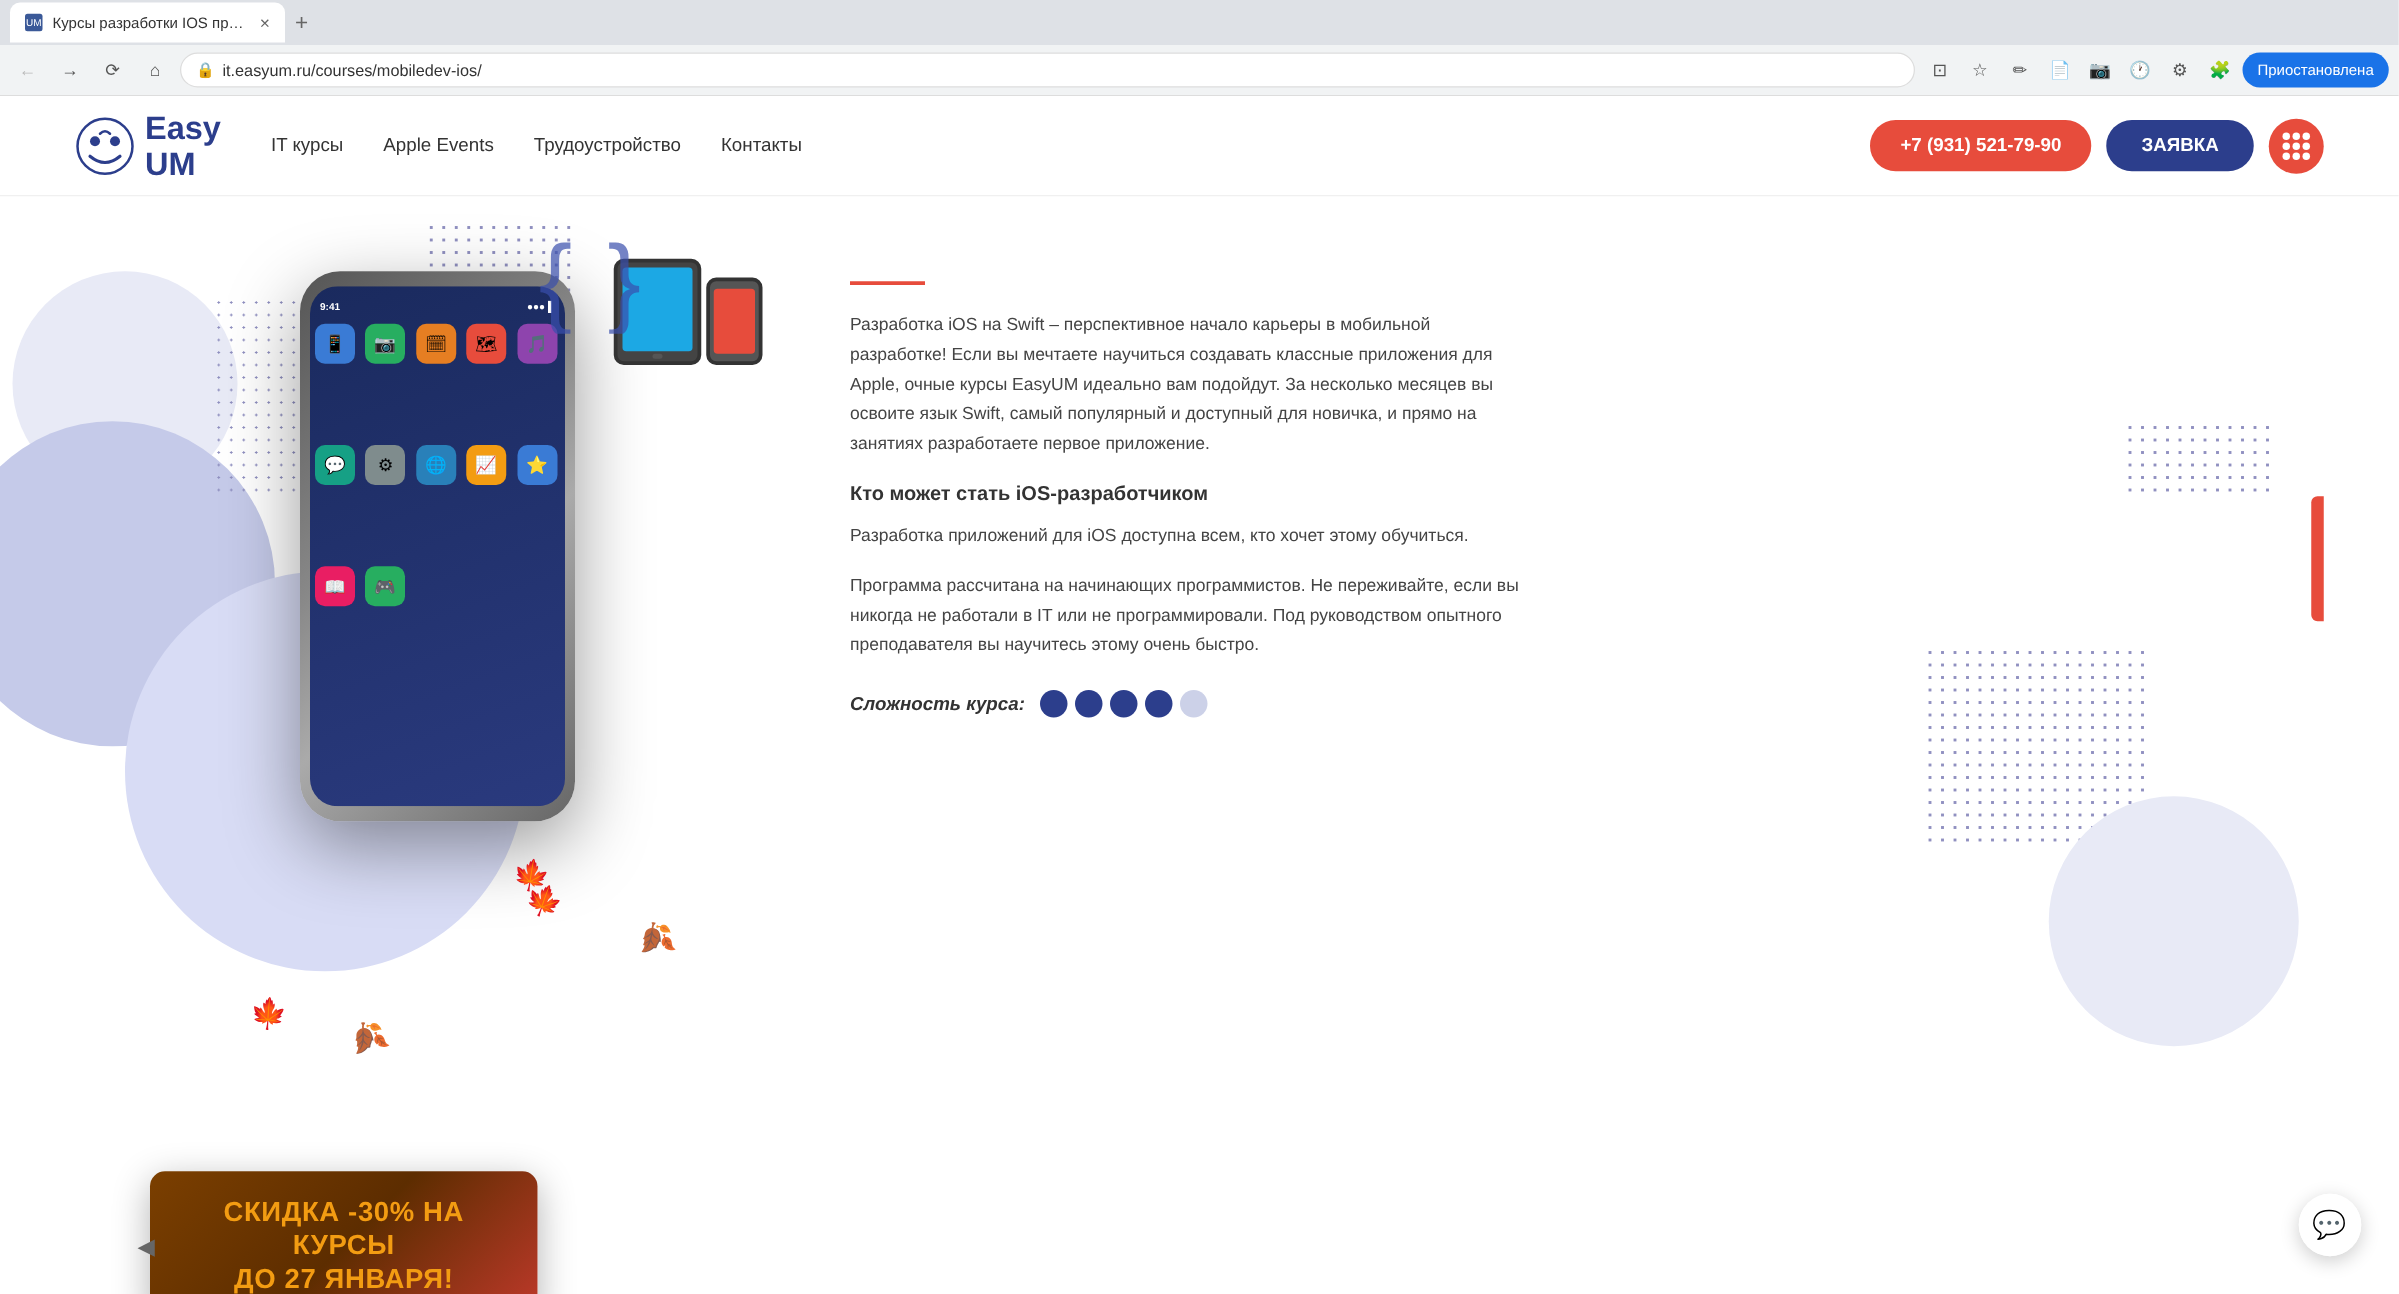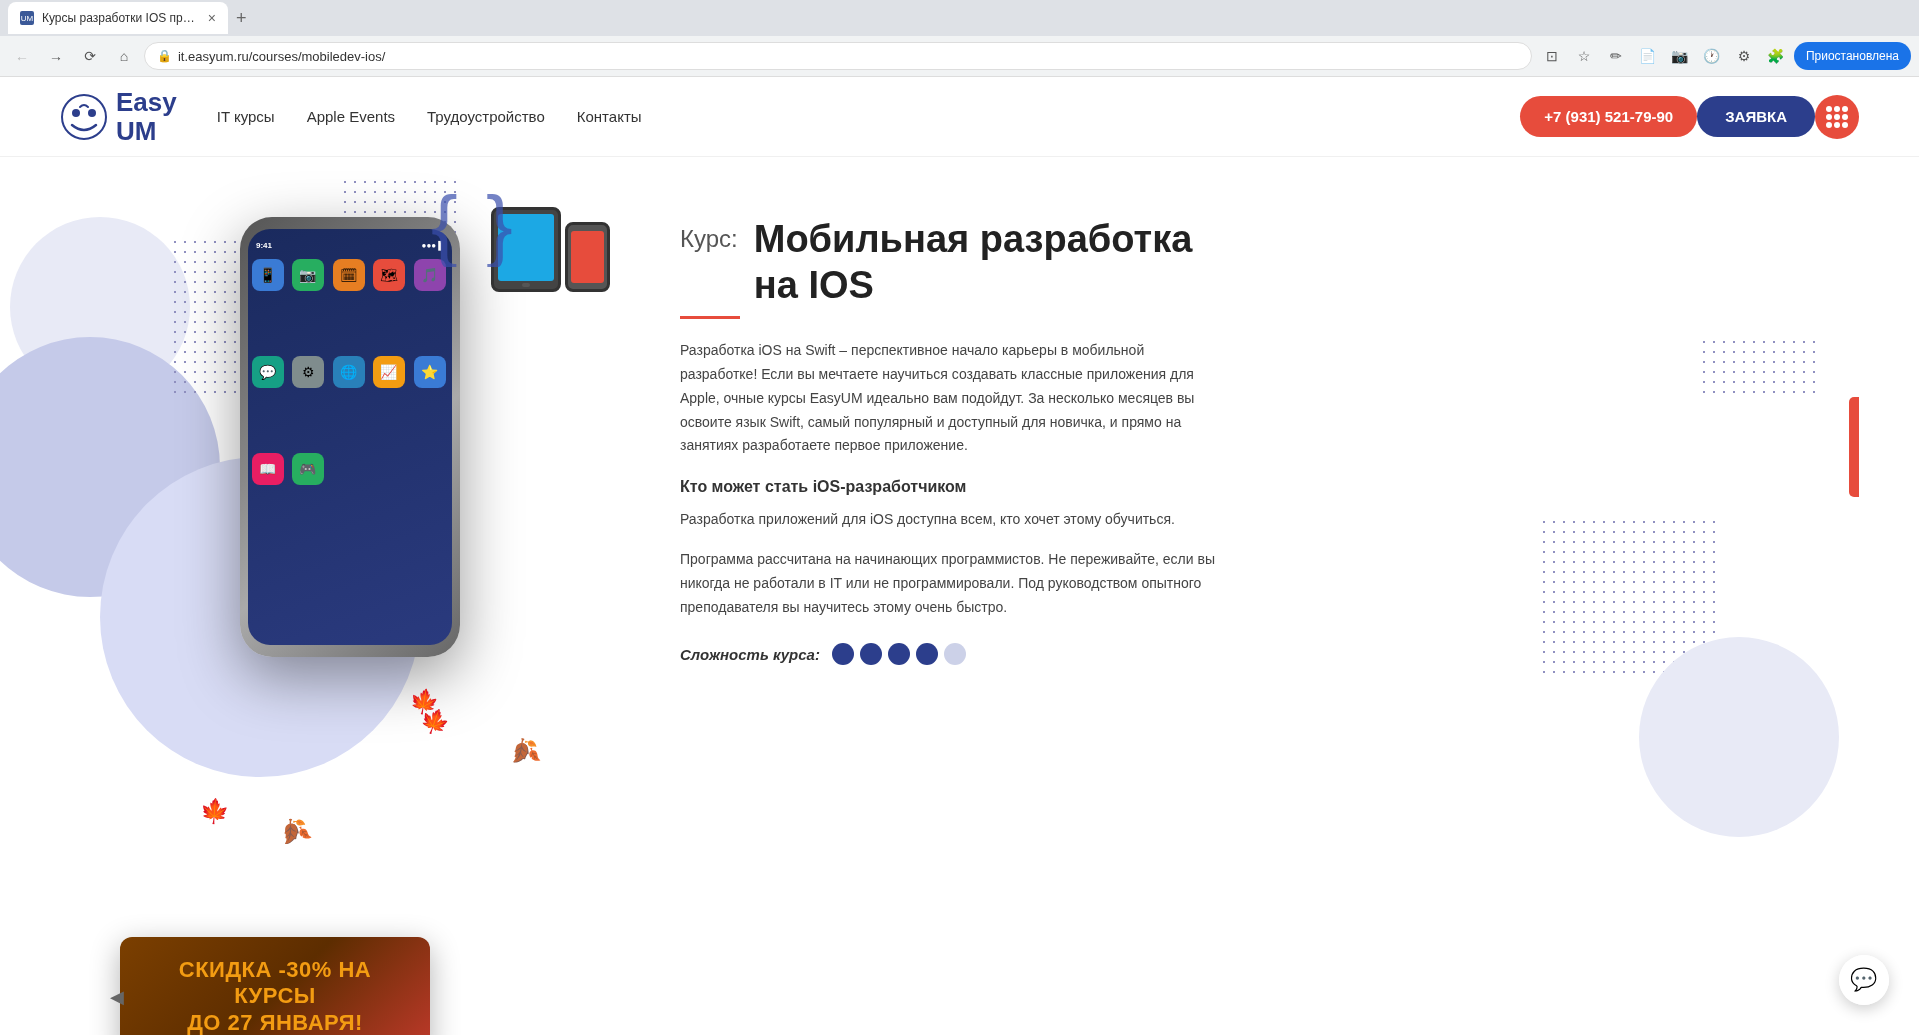--- a/index.html
+++ b/index.html
@@ -126,21 +126,21 @@
       margin-left: 40px;
       list-style: none;
     }
     .nav-links a {
       text-decoration: none;
       color: #333;
       font-size: 15px;
     }
     .header-right {
       margin-left: auto;
-      display: flex; align-items: center;
+      display: flex; gap: 12px; align-items: center;
     }
     .phone-btn {
       background: #e74c3c;
       color: white;
       border: none;
       border-radius: 30px;
       padding: 12px 24px;
       font-size: 15px;
       font-weight: 600;
       cursor: pointer;
@@ -628,28 +628,20 @@
 
       <div class="promo-banner">
         <span class="promo-arrow-left">◀</span>
         <div class="promo-text">
           СКИДКА -30% НА КУРСЫ<br>ДО 27 ЯНВАРЯ!
         </div>
       </div>
     </div>
 
     <div class="hero-right">
-      <div class="course-title-container">
-        <span class="course-label-text">Курс:</span>
-        <div>
-          <h1 class="course-title">
-            Мобильная разработка<br>на IOS
-          </h1>
-        </div>
-      </div>
       <div class="red-underline"></div>
 
       <p class="course-desc">Разработка iOS на Swift – перспективное начало карьеры в мобильной разработке! Если вы мечтаете научиться создавать классные приложения для Apple, очные курсы EasyUM идеально вам подойдут. За несколько месяцев вы освоите язык Swift, самый популярный и доступный для новичка, и прямо на занятиях разработаете первое приложение.</p>
 
       <h3 class="section-subtitle">Кто может стать iOS-разработчиком</h3>
       <p class="section-text">Разработка приложений для iOS доступна всем, кто хочет этому обучиться.</p>
       <p class="section-text">Программа рассчитана на начинающих программистов. Не переживайте, если вы никогда не работали в IT или не программировали. Под руководством опытного преподавателя вы научитесь этому очень быстро.</p>
 
       <div class="difficulty-row">
         <span class="difficulty-label">Сложность курса:</span>

